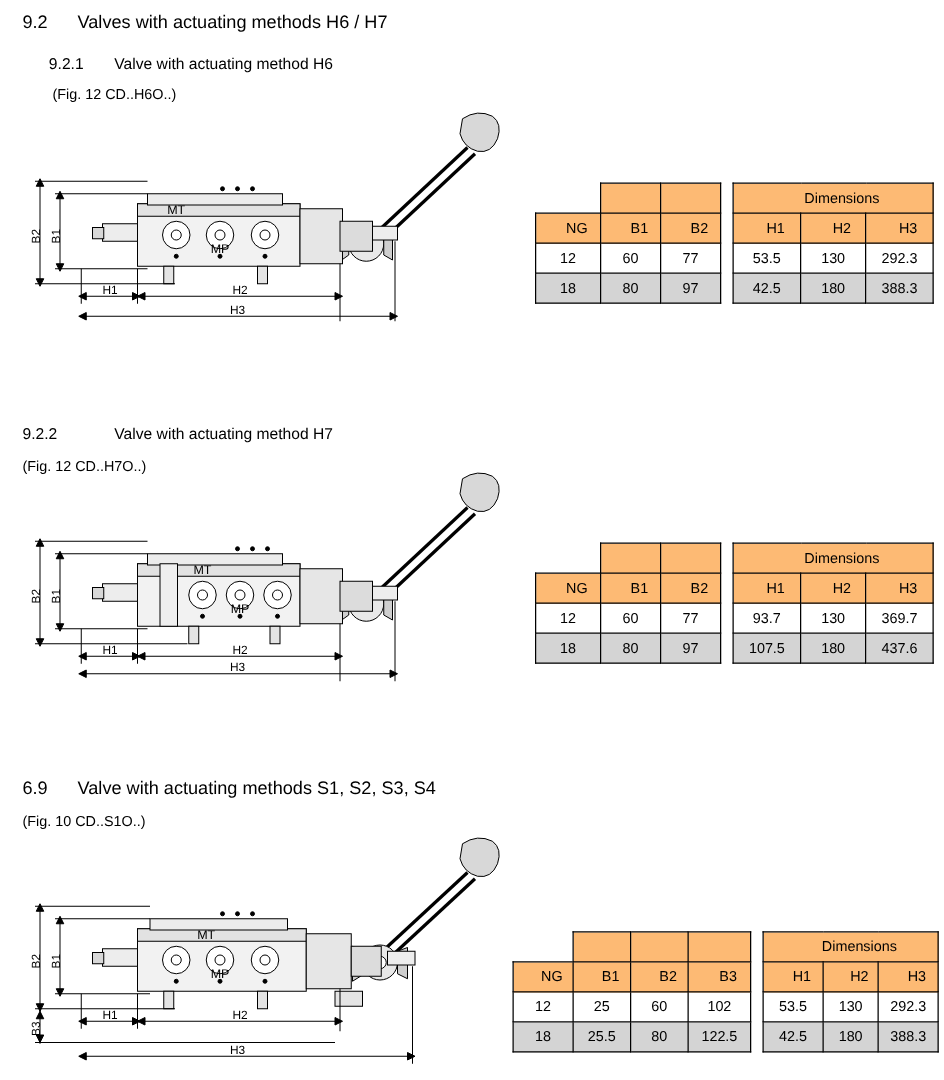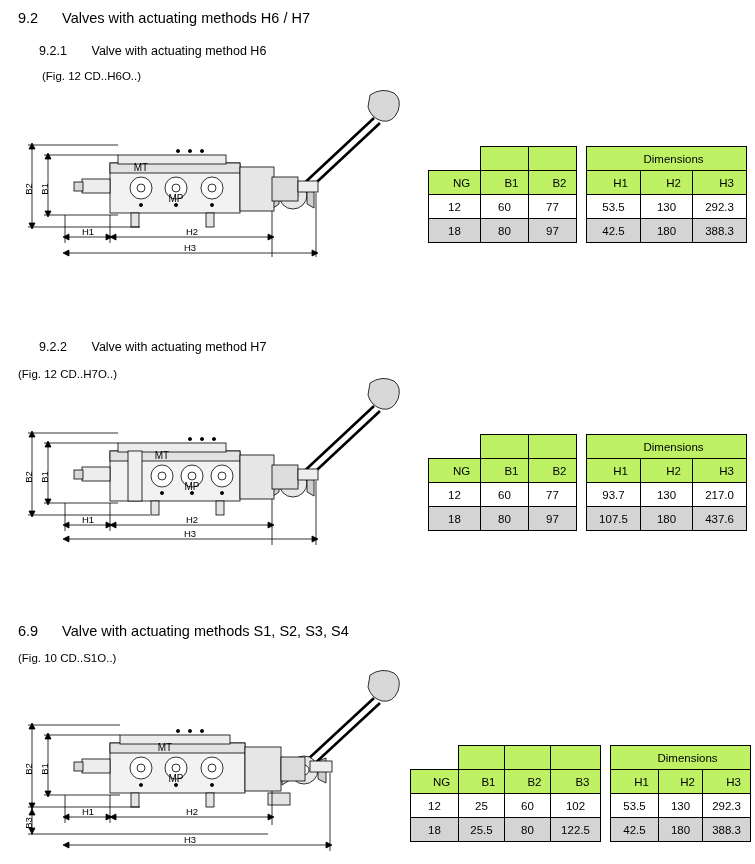--- a/index.html
+++ b/index.html
@@ -46,21 +46,21 @@
     table-layout: fixed;
   }
   .dim-table td, .dim-table th {
     border: 1px solid #000;
     text-align: center;
     vertical-align: middle;
     font-weight: normal;
     padding: 0;
     height: 23px;
   }
-  .dim-table .hdr-grey { background: #bef264; padding-left: 14px; }
+  .dim-table .hdr-grey { background: #fdba74; padding-left: 14px; }
   .dim-table .row-grey { background: #d4d4d4; margin-top: 26px; }
   .spacer-col {
     border: none !important;
     background: #ffffff;
   }
   .blank-cell { border: none !important; background: #ffffff; }
 
   
   .drawing {
     position: absolute;
@@ -205,21 +205,21 @@
         <td class="row-grey">80</td>
         <td class="row-grey">97</td>
         <td class="spacer-col"></td>
         <td class="row-grey">42.5</td>
         <td class="row-grey">180</td>
         <td class="row-grey">388.3</td>
       </tr>
     </tbody>
   </table>
 
-  <div class="h-sub" style="left:18px; top:340px;text-align:center;">
+  <div class="h-sub" style="left:18px; top:340px;">
     <span class="num" style="display:inline-block;width:70px;">9.2.2</span>
     <span class="txt">Valve with actuating method H7</span>
   </div>
   <div class="fig-note" style="left:18px; top:368px;text-align:right;">(Fig. 12 CD..H7O..)</div>
 
   <div class="drawing" style="left:10px; top:373px;">
     <svg width="410" height="190" viewBox="0 0 410 190" xmlns="http://www.w3.org/2000/svg">
       <g stroke="#000" fill="none" stroke-width="0.8">
         <g>
           <path d="M360 10 Q372 2 384 8 Q392 14 388 26 Q383 38 372 36 Q361 33 358 22 Z" fill="#d8d8d8" stroke="#000"></path>
@@ -316,21 +316,21 @@
         <td class="hdr-grey">H2</td>
         <td class="hdr-grey">H3</td>
       </tr>
       <tr>
         <td>12</td>
         <td>60</td>
         <td>77</td>
         <td class="spacer-col"></td>
         <td>93.7</td>
         <td>130</td>
-        <td>217.0</td>
+        <td>369.7</td>
       </tr>
       <tr>
         <td class="row-grey">18</td>
         <td class="row-grey">80</td>
         <td class="row-grey">97</td>
         <td class="spacer-col"></td>
         <td class="row-grey">107.5</td>
         <td class="row-grey">180</td>
         <td class="row-grey">437.6</td>
       </tr>

